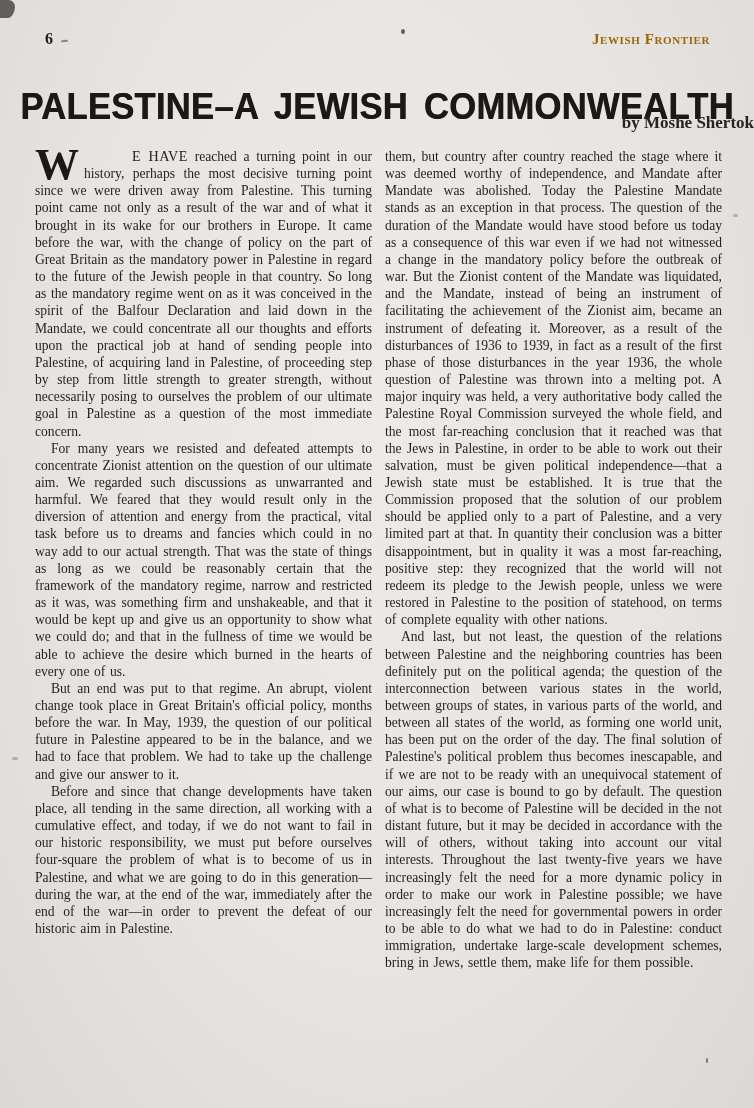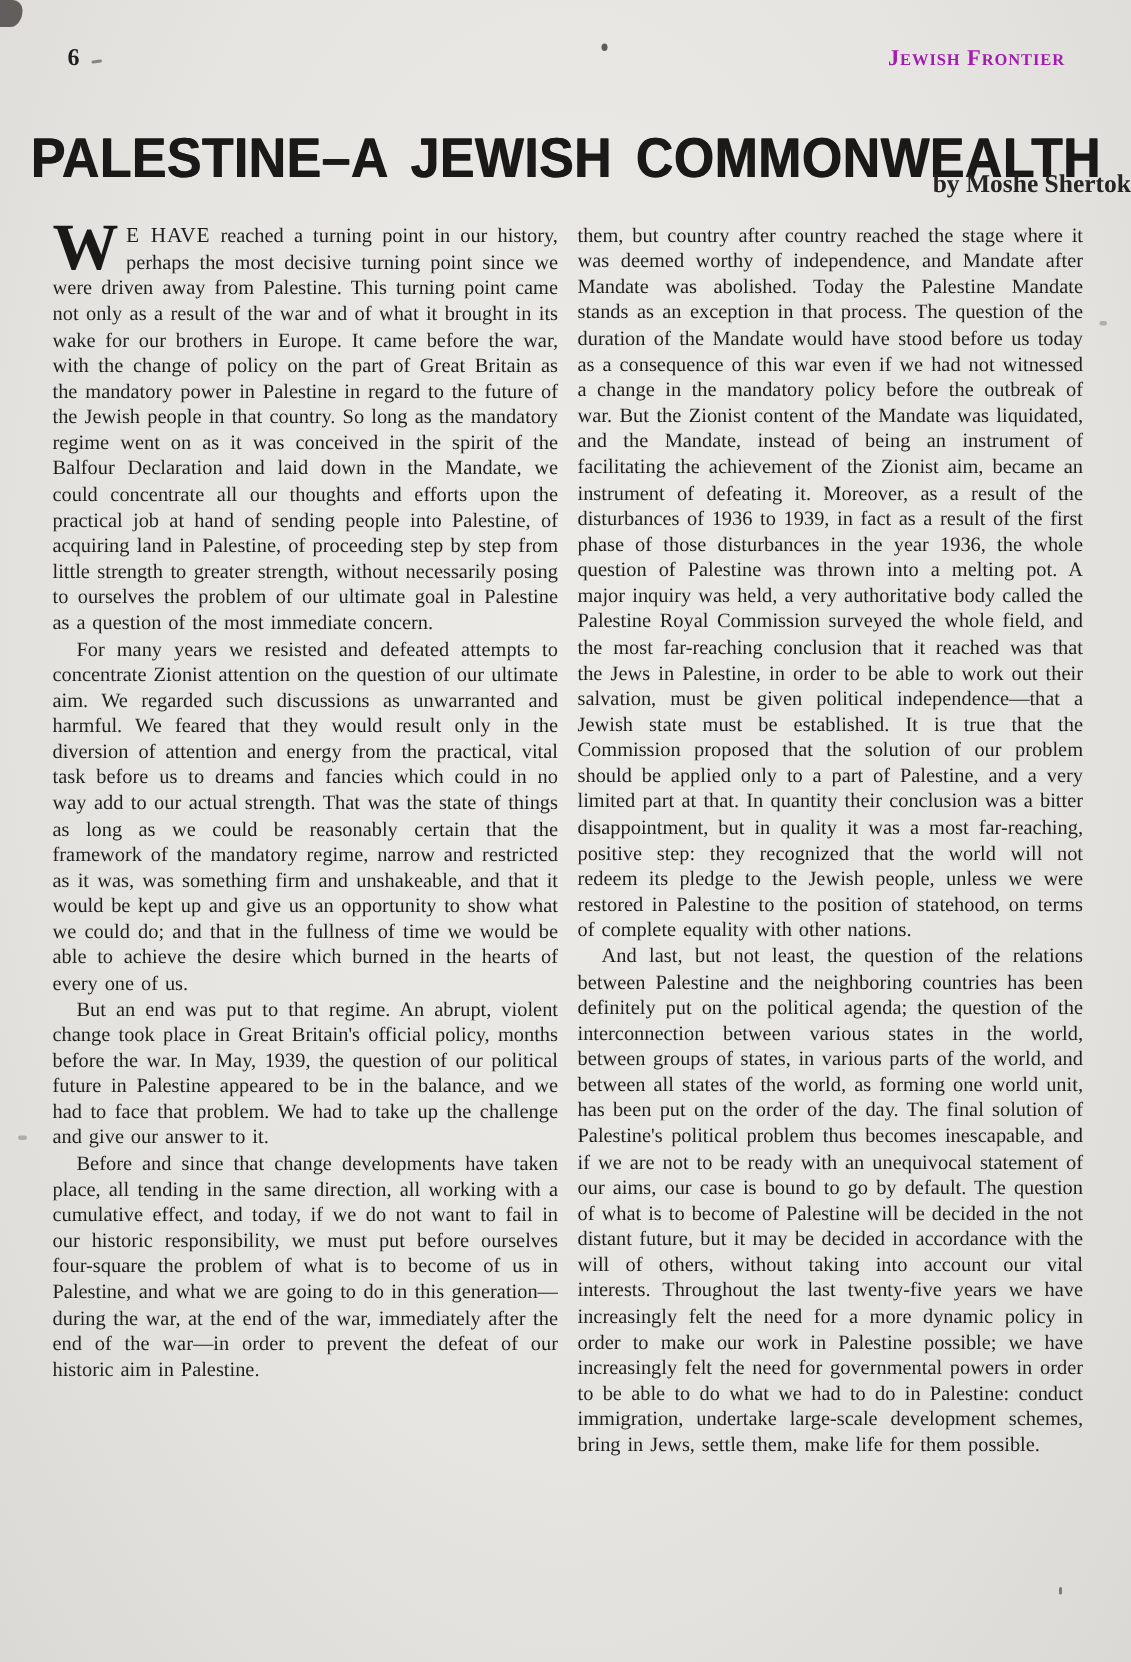--- a/index.html
+++ b/index.html
@@ -6,21 +6,21 @@
   body{
     width:754px;height:1108px;overflow:hidden;position:relative;
     background:radial-gradient(ellipse at 50% 38%, #edebe7 0%, #e7e5e1 55%, #dbd9d5 100%);
     font-family:"Liberation Serif", serif;
     color:#201e1c;
   }
   .page{position:absolute;inset:0;}
   
   .header{position:absolute;top:30px;left:45px;right:44px;display:flex;justify-content:space-between;align-items:baseline;}
   .page-num{font-weight:bold;font-size:16px;}
-  .publication{font-variant:small-caps;font-weight:bold;font-size:15px;letter-spacing:0.6px;color:#a21caf;}
+  .publication{font-variant:small-caps;font-weight:bold;font-size:15px;letter-spacing:0.6px;color:#a16207;}
   
   .title{
     position:absolute;top:62px;left:0;width:100%;text-align:center;
     font-family:"Liberation Sans", sans-serif;font-weight:700;
     font-size:34px;letter-spacing:0.2px;word-spacing:6px;
     color:#1b1917;transform:scale(1.02,1.1);transform-origin:center top;
     text-shadow:0.5px 0 0 #1b1917;
     white-space:nowrap;
   }
   .byline{
@@ -36,21 +36,21 @@
   .para{
     margin:0;text-align:justify;text-justify:inter-word;
     font-size:13.6px;line-height:17.15px;word-spacing:1.2px;
     color:#211f1d;
   }
   .para.indent{text-indent:16px;}
   .dropcap{
     float:left;font-weight:bold;font-size:44px;line-height:30px;
     margin:2px 5px 0 0;color:#1b1917;
   }
-  .lead-caps{letter-spacing:0.5px;font-size:14.2px;}
+  .lead-caps{letter-spacing:0.5px;font-size:14.2px;margin-left:48px;}
   
   .artifact{position:absolute;background:#3c3a37;pointer-events:none;}
   .corner-blob{top:0;left:0;width:15px;height:18px;border-radius:0 65% 80% 0/0 55% 95% 0;background:#4a4845;opacity:.85;}
   .header-dot{top:29px;left:401px;width:4px;height:5px;border-radius:50%;opacity:.8;}
   .pagenum-dash{top:40px;left:61px;width:7px;height:2px;border-radius:2px;opacity:.55;transform:rotate(-8deg);}
   .edge-dash{top:757px;left:12px;width:6px;height:3px;border-radius:2px;opacity:.3;}
   .right-tick{top:214px;left:733px;width:5px;height:3px;border-radius:2px;opacity:.3;}
   .bottom-mark{top:1058px;left:706px;width:2px;height:5px;border-radius:1px;opacity:.6;}
 </style>
 </head>

